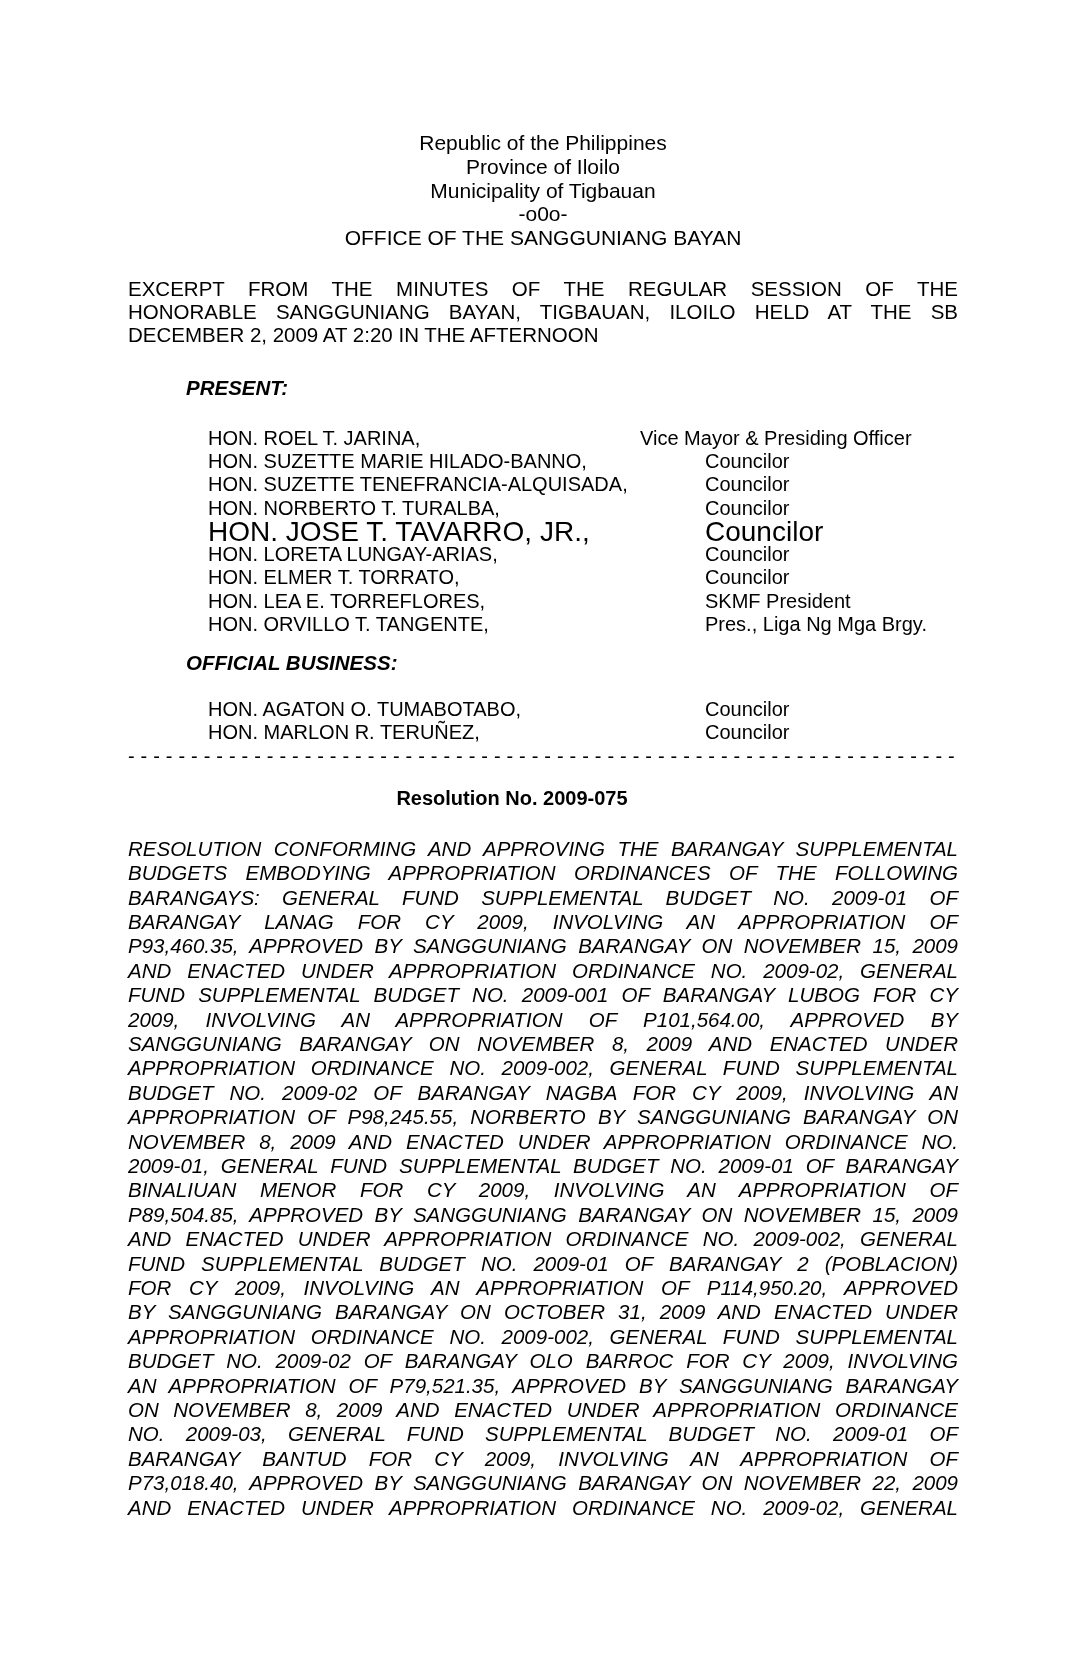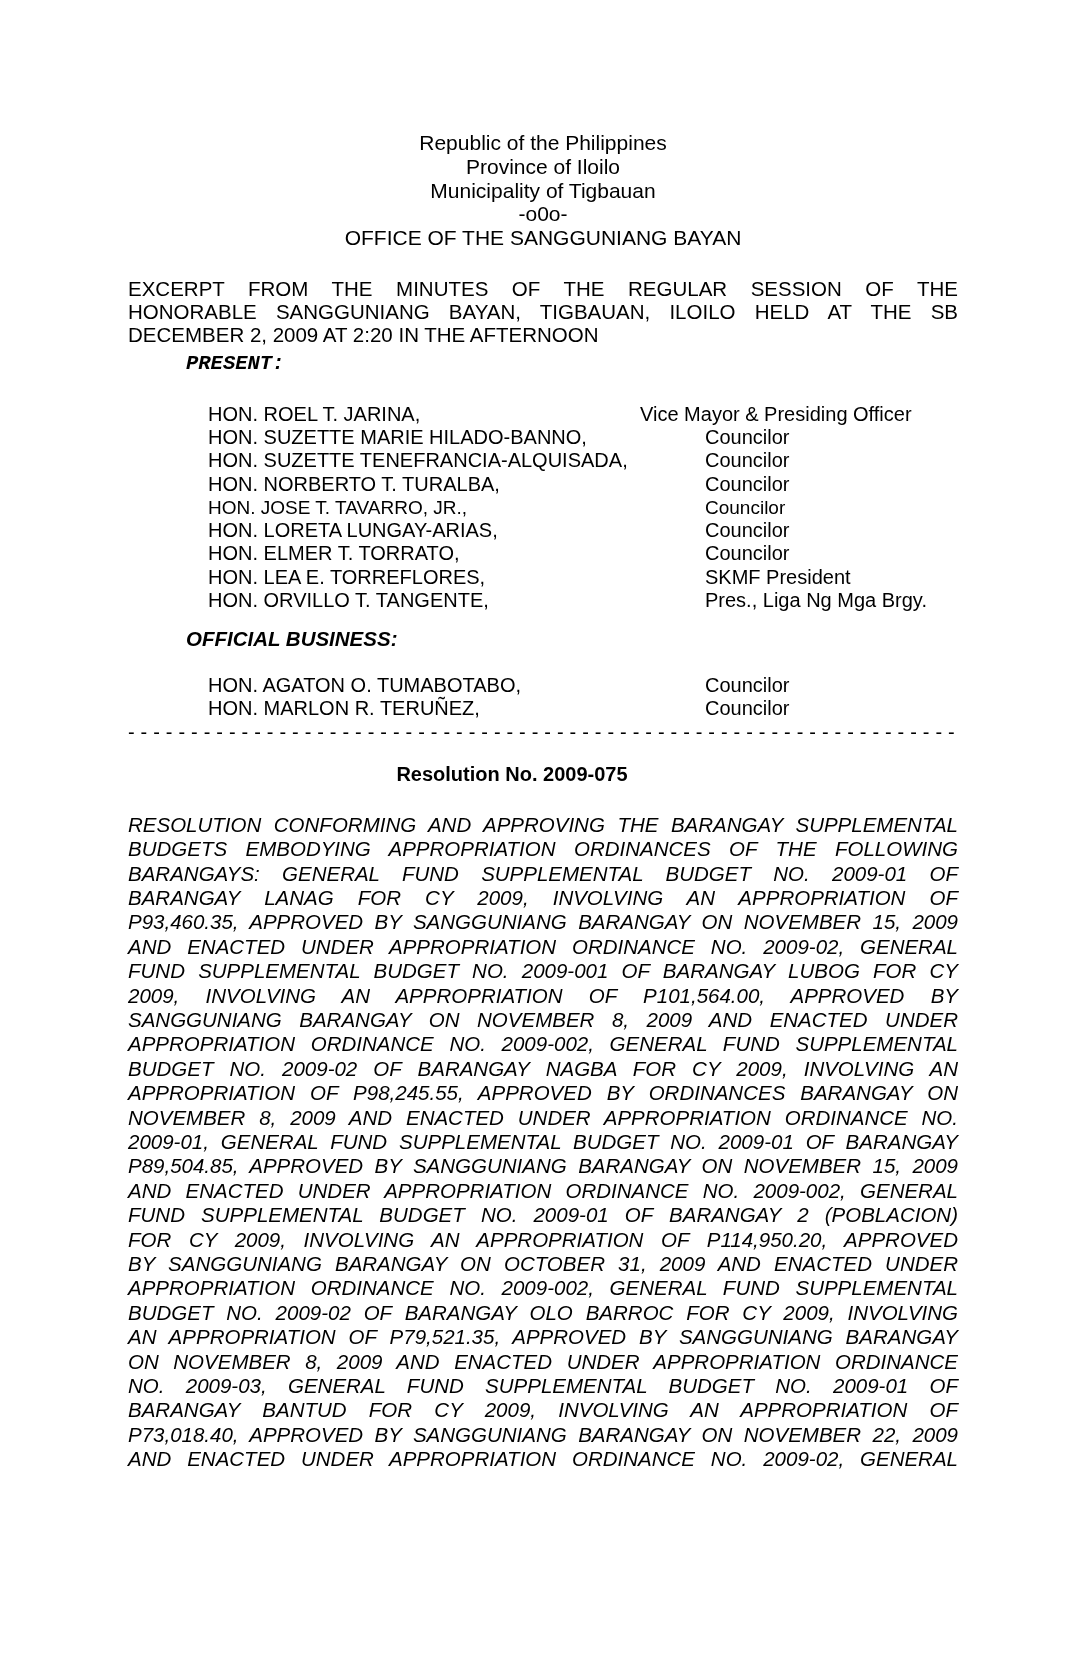--- a/index.html
+++ b/index.html
@@ -43,35 +43,35 @@
     text-align-last: left;
   }
   
   .section-heading {
     font-size: 20.5px;
     line-height: 23px;
     font-weight: bold;
     font-style: italic;
     padding-left: 58px;
   }
-  .present-heading { margin-top: 6px; font-family: Liberation Mono, monospace; }
+  .present-heading { margin-top: 30px; }
   .ob-heading { margin-top: 15px; }
   
   .att-list {
     font-size: 20px;
     line-height: 23.25px;
     text-decoration: underline;
   }
   .present-rows { margin-top: 28px; }
   .ob-rows { margin-top: 24px; }
   .att-row { position: relative; }
   .att-name { padding-left: 80px; display: inline-block; }
   .att-title { position: absolute; left: 577px; top: 0; white-space: nowrap; }
   .att-row.first-row .att-title { left: 512px; }
-  .present-rows .att-row:nth-child(5) { font-size: 19px; }
+  .present-rows .att-row:nth-child(5) { font-size: 28px; }
   
   .divider {
     margin-top: 1px;
     line-height: 21px;
     font-size: 20px;
     white-space: nowrap;
     overflow: hidden;
     width: 830px;
     letter-spacing: 0.2px;
   }
@@ -175,23 +175,24 @@
       <div class="jline">BUDGETS EMBODYING APPROPRIATION ORDINANCES OF THE FOLLOWING</div>
       <div class="jline">BARANGAYS: GENERAL FUND SUPPLEMENTAL BUDGET NO. 2009-01 OF</div>
       <div class="jline">BARANGAY LANAG FOR CY 2009, INVOLVING AN APPROPRIATION OF</div>
       <div class="jline">P93,460.35, APPROVED BY SANGGUNIANG BARANGAY ON NOVEMBER 15, 2009</div>
       <div class="jline">AND ENACTED UNDER APPROPRIATION ORDINANCE NO. 2009-02, GENERAL</div>
       <div class="jline">FUND SUPPLEMENTAL BUDGET NO. 2009-001 OF BARANGAY LUBOG FOR CY</div>
       <div class="jline">2009, INVOLVING AN APPROPRIATION OF P101,564.00, APPROVED BY</div>
       <div class="jline">SANGGUNIANG BARANGAY ON NOVEMBER 8, 2009 AND ENACTED UNDER</div>
       <div class="jline">APPROPRIATION ORDINANCE NO. 2009-002, GENERAL FUND SUPPLEMENTAL</div>
       <div class="jline">BUDGET NO. 2009-02 OF BARANGAY NAGBA FOR CY 2009, INVOLVING AN</div>
-      <div class="jline">APPROPRIATION OF P98,245.55, APPROVED BY ORDINANCES BARANGAY ON</div>
+      <div class="jline">APPROPRIATION OF P98,245.55, NORBERTO BY SANGGUNIANG BARANGAY ON</div>
       <div class="jline">NOVEMBER 8, 2009 AND ENACTED UNDER APPROPRIATION ORDINANCE NO.</div>
       <div class="jline">2009-01, GENERAL FUND SUPPLEMENTAL BUDGET NO. 2009-01 OF BARANGAY</div>
+      <div class="jline">BINALIUAN MENOR FOR CY 2009, INVOLVING AN APPROPRIATION OF</div>
       <div class="jline">P89,504.85, APPROVED BY SANGGUNIANG BARANGAY ON NOVEMBER 15, 2009</div>
       <div class="jline">AND ENACTED UNDER APPROPRIATION ORDINANCE NO. 2009-002, GENERAL</div>
       <div class="jline">FUND SUPPLEMENTAL BUDGET NO. 2009-01 OF BARANGAY 2 (POBLACION)</div>
       <div class="jline">FOR CY 2009, INVOLVING AN APPROPRIATION OF P114,950.20, APPROVED</div>
       <div class="jline">BY SANGGUNIANG BARANGAY ON OCTOBER 31, 2009 AND ENACTED UNDER</div>
       <div class="jline">APPROPRIATION ORDINANCE NO. 2009-002, GENERAL FUND SUPPLEMENTAL</div>
       <div class="jline">BUDGET NO. 2009-02 OF BARANGAY OLO BARROC FOR CY 2009, INVOLVING</div>
       <div class="jline">AN APPROPRIATION OF P79,521.35, APPROVED BY SANGGUNIANG BARANGAY</div>
       <div class="jline">ON NOVEMBER 8, 2009 AND ENACTED UNDER APPROPRIATION ORDINANCE</div>
       <div class="jline">NO. 2009-03, GENERAL FUND SUPPLEMENTAL BUDGET NO. 2009-01 OF</div>

